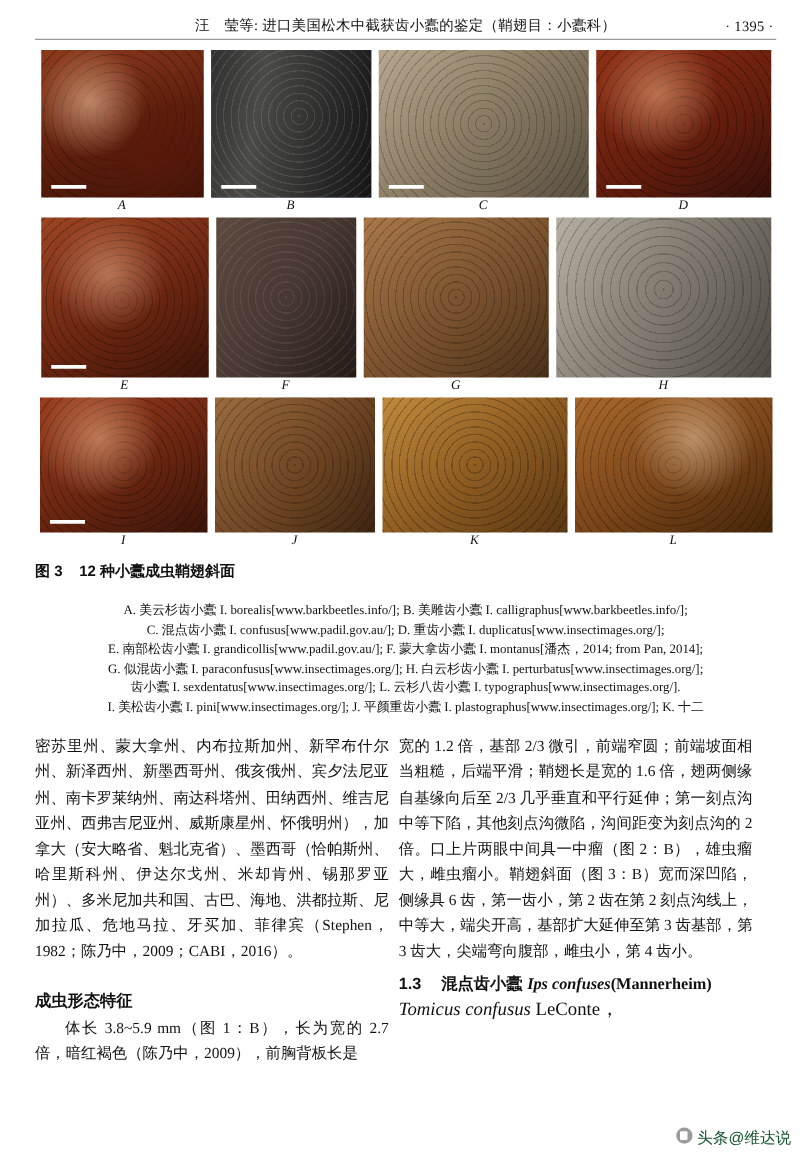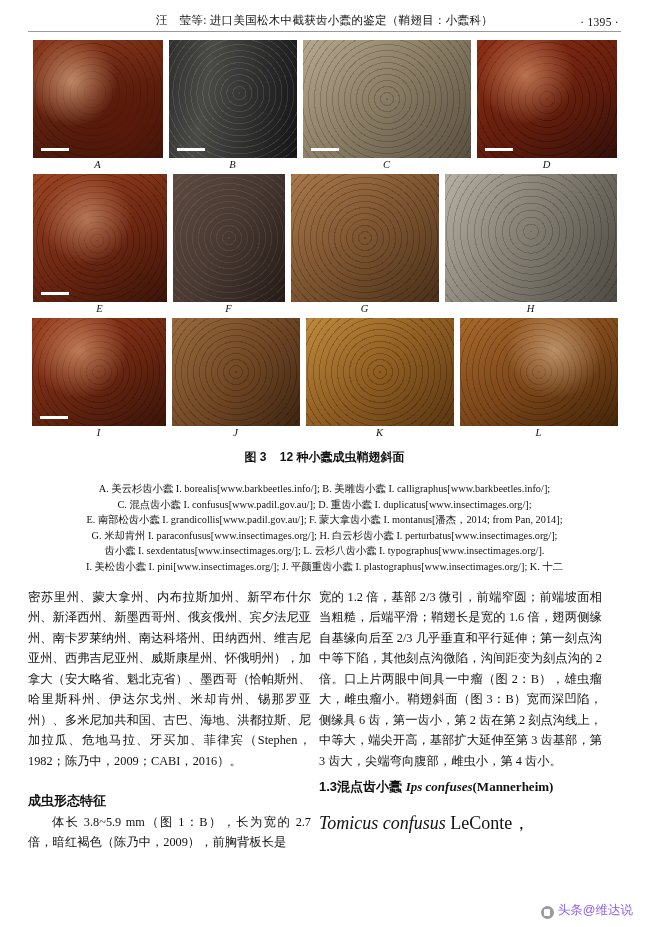--- a/index.html
+++ b/index.html
@@ -111,21 +111,20 @@
       linear-gradient(130deg,#9a6b3e 0%,#6e4523 55%,#3d2512 100%);}
   .b-k{background:
       repeating-radial-gradient(circle at 50% 50%, rgba(0,0,0,.22) 0 1px, rgba(0,0,0,0) 1px 6px),
       linear-gradient(140deg,#c08a3c 0%,#8f5d22 50%,#5a3612 100%);}
   .b-l{background:
       radial-gradient(circle at 60% 30%, rgba(255,225,190,.45), rgba(0,0,0,0) 40%),
       repeating-radial-gradient(circle at 50% 50%, rgba(0,0,0,.2) 0 1px, rgba(0,0,0,0) 1px 6px),
       linear-gradient(150deg,#a8682c 0%,#7a4519 55%,#442508 100%);}
   
   .fig-title{
-    text-align:center;
     font-size:12px;
     font-weight:bold;
     margin-top:7px;
     font-family:"Liberation Sans", sans-serif;
   }
   .fig-title-en{
     text-align:center;
     font-size:11px;
     font-weight:bold;
     margin-top:2px;
@@ -159,39 +158,39 @@
     font-size:13px;
     font-family:"Liberation Sans", sans-serif;
     margin-top:20px;
   }
   .sec-head{
     font-weight:bold;
     font-size:13px;
     font-family:"Liberation Sans", sans-serif;
     margin-top:6px;
   }
-  .sec-head .num{margin-right:0;}
+  .sec-head .num{margin-right:16px;}
   .sec-head .latin{font-family:"Liberation Serif", serif;font-style:italic;}
   .sec-head .auth{font-family:"Liberation Serif", serif;font-style:normal;}
   .species-line{
-    margin-top:15px;
-    font-size:18px;
+    margin-top:0;
+    font-size:15px;
     font-style:italic;
   }
   .species-line .nonital{font-style:normal;}
   
   .watermark{
     position:absolute;
     right:16px;
     bottom:8px;
     font-size:12.5px;
-    color:#8b5cf6;
+    color:#14532d;
     font-family:"Liberation Sans", sans-serif;
     display:flex;
-    align-items:flex-end;
+    align-items:flex-start;
     gap:4px;
   }
   .wm-logo{
     display:inline-block;
     width:13px;height:13px;
     border-radius:50%;
     background:#9b9b9b;
     position:relative;
   }
   .wm-logo::after{
@@ -286,21 +285,21 @@
 
   <div class="fig-title">
     <span>图 3</span>
     &nbsp;&nbsp;
     <span>12 种小蠹成虫鞘翅斜面</span>
   </div>
   <div class="fig-lines">
     <div>A. 美云杉齿小蠹 I. borealis[www.barkbeetles.info/]; B. 美雕齿小蠹 I. calligraphus[www.barkbeetles.info/];</div>
     <div>C. 混点齿小蠹 I. confusus[www.padil.gov.au/]; D. 重齿小蠹 I. duplicatus[www.insectimages.org/];</div>
     <div>E. 南部松齿小蠹 I. grandicollis[www.padil.gov.au/]; F. 蒙大拿齿小蠹 I. montanus[潘杰，2014; from Pan, 2014];</div>
-    <div>G. 米却肯州 I. paraconfusus[www.insectimages.org/]; H. 白云杉齿小蠹 I. perturbatus[www.insectimages.org/];</div>
+    <div>G. 似混齿小蠹 I. paraconfusus[www.insectimages.org/]; H. 白云杉齿小蠹 I. perturbatus[www.insectimages.org/];</div>
     <div>齿小蠹 I. sexdentatus[www.insectimages.org/]; L. 云杉八齿小蠹 I. typographus[www.insectimages.org/].</div>
     <div>I. 美松齿小蠹 I. pini[www.insectimages.org/]; J. 平颜重齿小蠹 I. plastographus[www.insectimages.org/]; K. 十二</div>
   </div>
 
   <div class="columns">
     <div class="col">
       <p>密苏里州、蒙大拿州、内布拉斯加州、新罕布什尔州、新泽西州、新墨西哥州、俄亥俄州、宾夕法尼亚州、南卡罗莱纳州、南达科塔州、田纳西州、维吉尼亚州、西弗吉尼亚州、威斯康星州、怀俄明州），加拿大（安大略省、魁北克省）、墨西哥（恰帕斯州、哈里斯科州、伊达尔戈州、米却肯州、锡那罗亚州）、多米尼加共和国、古巴、海地、洪都拉斯、尼加拉瓜、危地马拉、牙买加、菲律宾（Stephen，1982；陈乃中，2009；CABI，2016）。</p>
       <div class="head-b">成虫形态特征</div>
       <p class="indent">体长 3.8~5.9 mm（图 1：B），长为宽的 2.7 倍，暗红褐色（陈乃中，2009），前胸背板长是</p>
     </div>

